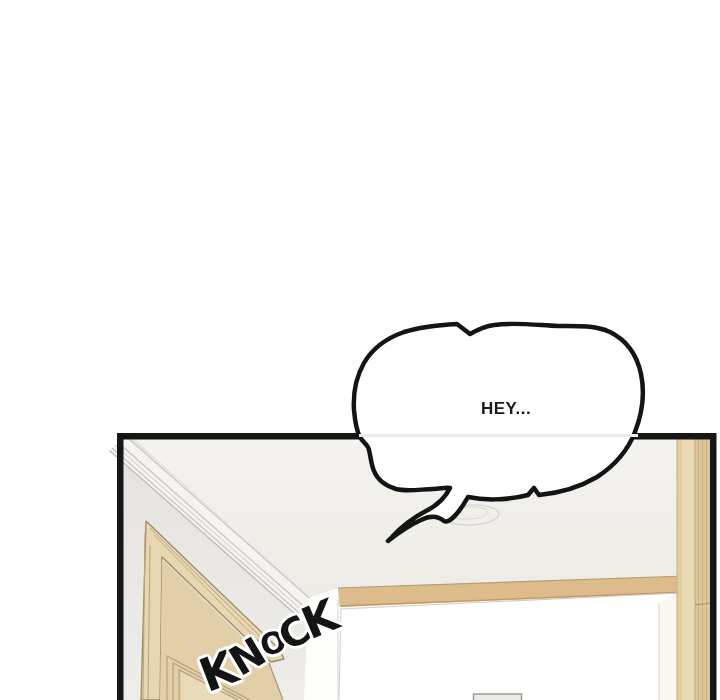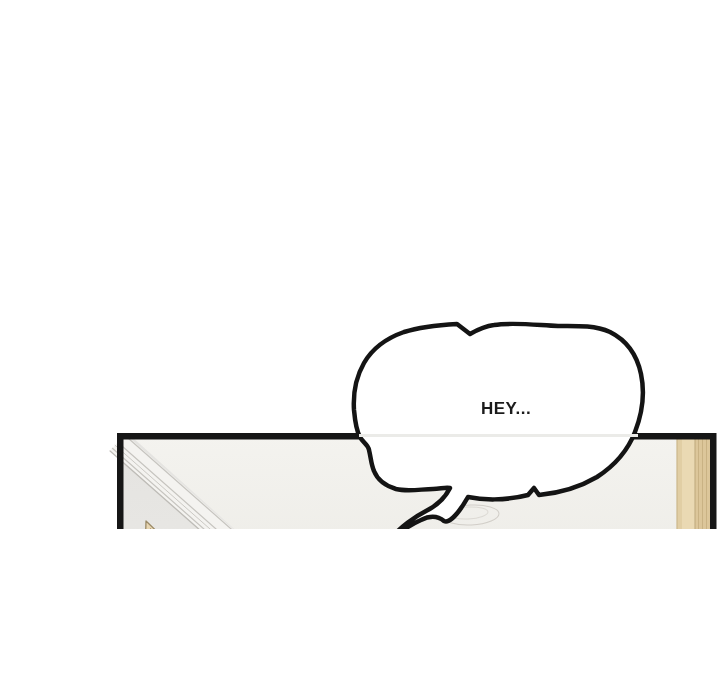--- a/index.html
+++ b/index.html
@@ -1,16 +1,16 @@
 <!DOCTYPE html>
 <html><head>
 <meta charset="utf-8">
 <style>
   html,body{margin:0;padding:0;background:#ffffff;}
-  .stage{position:relative;width:720px;height:529px;background:#ffffff;overflow:hidden;
+  .stage{position:relative;width:720px;height:700px;background:#ffffff;overflow:hidden;
          font-family:"Liberation Sans", sans-serif;}
   .scene-svg{position:absolute;left:0;top:0;width:720px;height:700px;display:block;}
   .hey{position:absolute;left:470px;top:399px;width:72px;text-align:center;
        font-family:"Liberation Sans", sans-serif;font-weight:bold;font-size:17px;
        letter-spacing:.5px;color:#1b1b1b;white-space:nowrap;}
   .knock{position:absolute;left:212px;top:646px;height:52px;display:flex;align-items:flex-end;
          transform:rotate(-27deg);transform-origin:0 100%;white-space:nowrap;
          font-family:"DejaVu Sans", sans-serif;font-weight:bold;color:#141414;
          letter-spacing:-2px;}
   .knock .ch{display:inline-block;line-height:.9;

